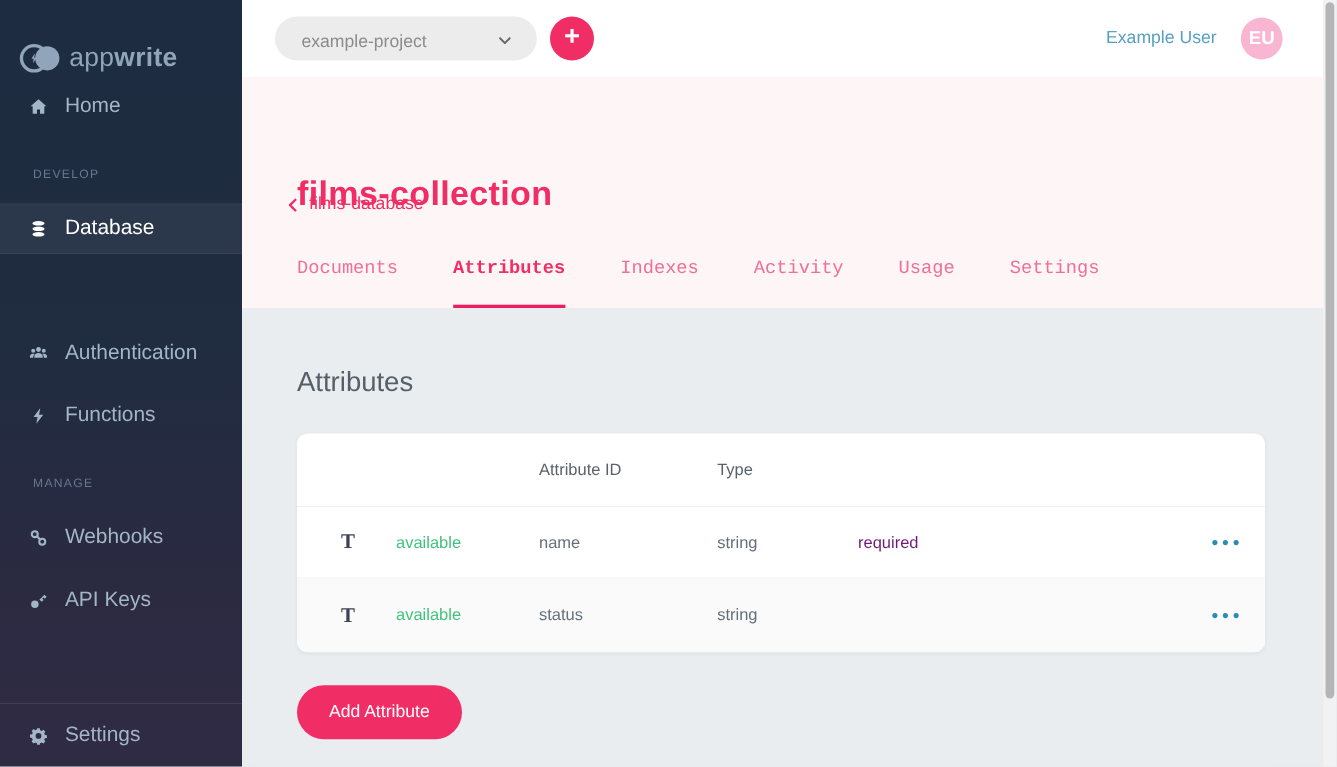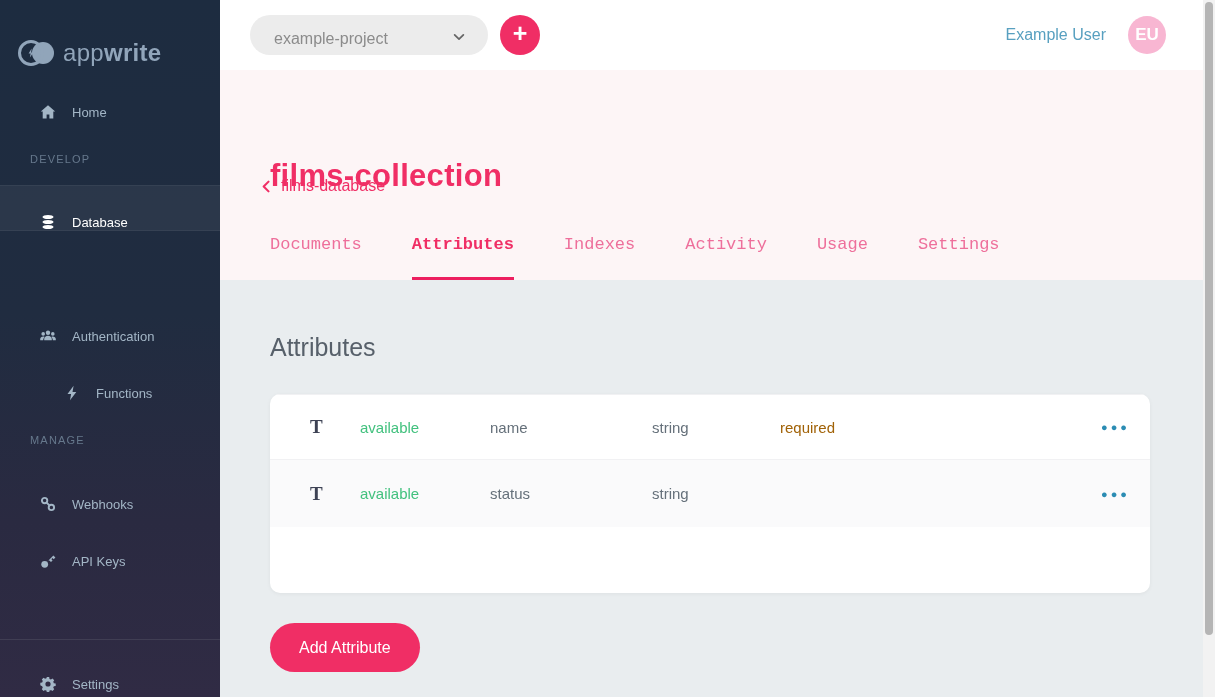--- a/index.html
+++ b/index.html
@@ -14,22 +14,22 @@
   }
   .logo { position:absolute; left:18px; top:19px; display:flex; align-items:center; gap:9px; cursor:pointer;margin-top:20px; }
   .logo-mark { position:relative; width:36px; height:26px; }
   .lm-right { position:absolute; right:0; top:2px; width:22px; height:22px; border-radius:50%; background:#91a5ba; }
   .lm-left  { position:absolute; left:0; top:0; width:26px; height:26px; border-radius:50%;
               border:3px solid #91a5ba; display:flex; align-items:center; justify-content:center; }
   .lm-left svg { width:10px; height:10px; }
   .logo-text { font-size:24px; color:#91a5ba; letter-spacing:.3px; }
   .logo-text b { font-weight:700; }
 
-  .side-item { position:absolute; left:0; width:220px; height:46px; display:flex; align-items:flex-end;
-               padding-left:40px; gap:16px; color:#a3b6c6; font-size:13px; cursor:pointer; }
+  .side-item { position:absolute; left:0; width:220px; height:46px; display:flex; align-items:center;
+               padding-left:27px; gap:16px; color:#a3b6c6; font-size:19px; cursor:pointer; }
   .side-item svg { width:16px; height:16px; flex:0 0 16px; }
   .side-item.active { background:rgba(255,255,255,0.055); color:#ffffff;
                       border-top:1px solid rgba(255,255,255,0.05); border-bottom:1px solid rgba(255,255,255,0.05); }
   .side-label { position:absolute; left:30px; color:#66788c; font-size:11px; letter-spacing:1.2px; }
   .side-divider { position:absolute; left:0; top:639px; width:220px; height:1px; background:rgba(255,255,255,0.09); }
 
   
   .main { position:absolute; left:220px; top:0; width:983px; height:697px; }
 
   
@@ -66,21 +66,21 @@
   .card { position:absolute; left:50px; top:114px; width:880px; height:199px; background:#ffffff;
           border-radius:10px; box-shadow:0 1px 4px rgba(0,0,0,0.05); overflow:hidden; }
   .trow { display:grid; grid-template-columns:50px 130px 162px 128px 1fr 60px; align-items:center;
           height:66px; padding:0 20px 0 40px; font-size:15px; }
   .trow.head { color:#59626c; }
   .trow.r1 { border-top:1px solid #f1f1f3; border-bottom:1px solid #f1f1f3; }
   .trow.r2 { background:#fafafb; height:67px; }
   .cell-ticon { font-family:"Liberation Serif", serif; font-weight:700; font-size:19px; color:#3d4254; }
   .cell-status { color:#42c17e; }
   .cell-id, .cell-type { color:#65707a; }
-  .cell-req { color:#a16207; }
+  .cell-req { color:#701a75; }
   .cell-actions { text-align:right; color:#2b8cb3; font-size:11px; letter-spacing:3px; cursor:pointer;
                   white-space:nowrap; }
 
   .add-attr-btn { position:absolute; left:50px; top:343px; height:49px; padding:0 29px; background:#f02e65;
                   color:#ffffff; font-size:16px; border:none; border-radius:25px; cursor:pointer;
                   font-family:"Liberation Sans", sans-serif; }
 
   
   .scrollbar { position:absolute; right:0; top:0; width:12px; height:697px; background:#f2f2f2; z-index:9; }
   .scroll-thumb { position:absolute; left:2px; top:2px; width:8px; height:633px; border-radius:4px; background:#b5b5b5; }
@@ -127,21 +127,21 @@
           <circle cx="8" cy="4.7" r="2.2"></circle>
           <circle cx="3.2" cy="5.9" r="1.8"></circle>
           <circle cx="12.8" cy="5.9" r="1.8"></circle>
           <path d="M8 7.8c2.1 0 3.8 1.4 3.8 3.1v1.3H4.2v-1.3c0-1.7 1.7-3.1 3.8-3.1z"></path>
           <path d="M3.2 8.6c.5 0 1 .1 1.4.3-.9.8-1.4 1.9-1.4 3v.3H.2v-1.2c0-1.3 1.4-2.4 3-2.4z"></path>
           <path d="M12.8 8.6c1.6 0 3 1.1 3 2.4v1.2h-3v-.3c0-1.1-.5-2.2-1.4-3 .4-.2.9-.3 1.4-.3z"></path>
         </svg>
       <span>Authentication</span>
     </div>
 
-    <div class="side-item" style="top:355px;margin-left:24px;">
+    <div class="side-item" style="top:355px;">
       <svg viewBox="0 0 16 16" fill="currentColor">
           <path d="M9.6 0.8 3.5 9h3.6L6 15.2 12.3 7H8.5z"></path>
         </svg>
       <span>Functions</span>
     </div>
 
     <div class="side-label" style="top:434px;">MANAGE</div>
 
     <div class="side-item" style="top:466px;">
       <svg viewBox="0 0 16 16" fill="none" stroke="currentColor" stroke-width="1.9">
@@ -201,20 +201,28 @@
         <span class="tab">Activity</span>
         <span class="tab">Usage</span>
         <span class="tab">Settings</span>
       </nav>
     </div>
 
     <div class="content">
       <h2 class="content-heading">Attributes</h2>
 
       <div class="card">
+        <div class="trow head">
+          <span></span>
+          <span></span>
+          <span>Attribute ID</span>
+          <span>Type</span>
+          <span></span>
+          <span></span>
+        </div>
 
         <div class="trow r1">
           <span class="cell-ticon">T</span>
           <span class="cell-status">available</span>
           <span class="cell-id">name</span>
           <span class="cell-type">string</span>
           <span class="cell-req">required</span>
           <span class="cell-actions">●●●</span>
         </div>
 

